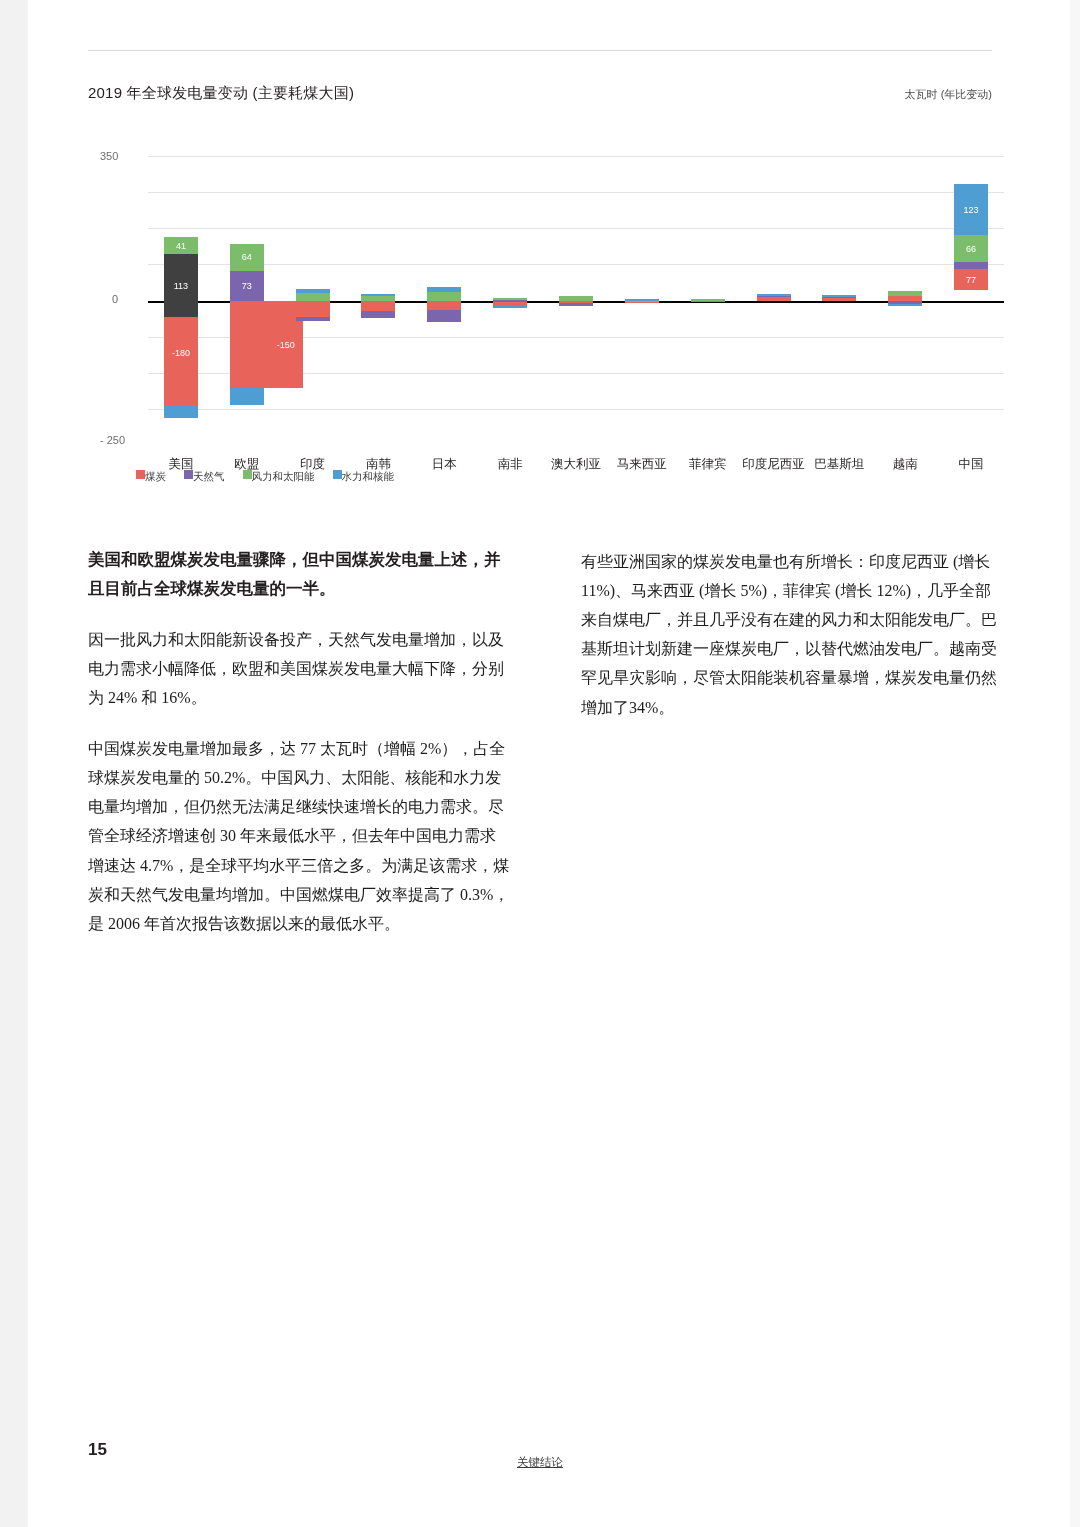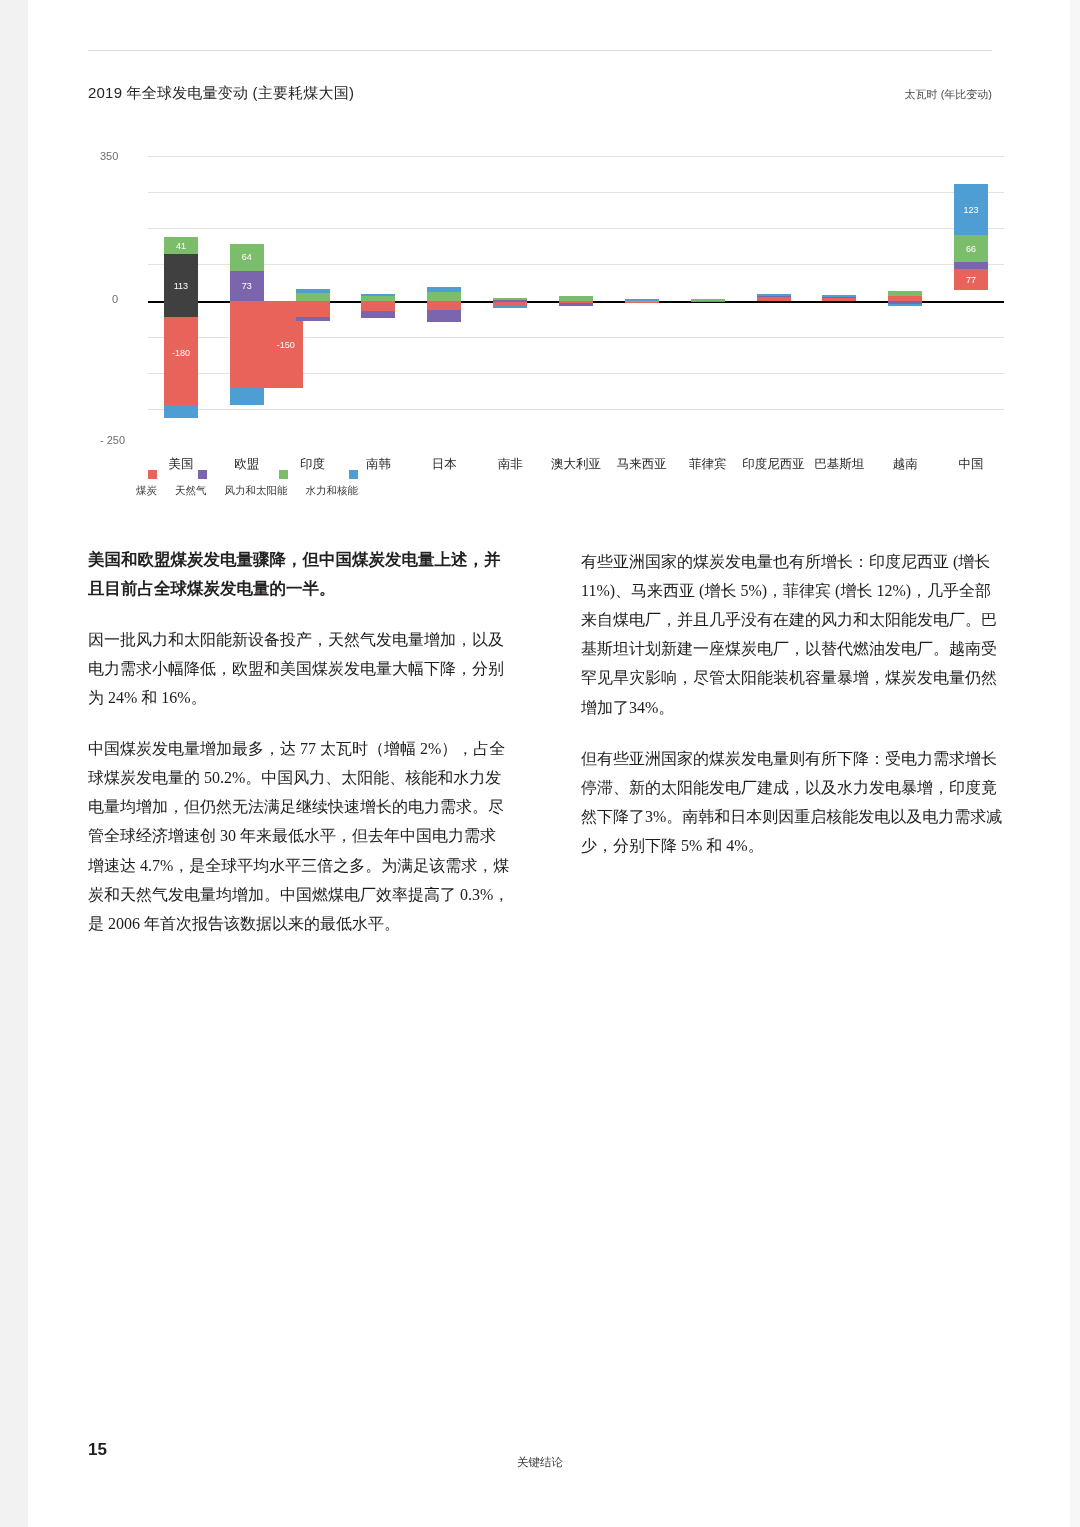--- a/index.html
+++ b/index.html
@@ -64,21 +64,21 @@
     position:absolute; left:48px; right:0; top:300px; height:20px;
     display:flex;
   }
   .cat {
     flex:1 1 0; text-align:center; font-size:12.5px; color:#231f20;
   }
   .legend {
     position:absolute; left:136px; top:470px;
     display:flex; gap:18px; align-items:center;
   }
-  .legend-item { display:flex; align-items:flex-end; gap:5px; font-size:10.5px; color:#3a3a3a;flex-direction:column; }
+  .legend-item { display:flex; align-items:flex-start; font-size:10.5px; color:#3a3a3a; }
   .swatch { width:9px; height:9px; display:inline-block; }
 
   
   .cols {
     position:absolute; left:88px; top:545px; width:916px;
     display:flex; gap:70px;
   }
   .col { width:423px; }
   .lead {
     font-size:16.5px; font-weight:bold; line-height:1.75;
@@ -92,21 +92,21 @@
   }
   .col-right .para:first-child { margin-top:2px; }
 
   
   .page-num {
     position:absolute; left:88px; top:1440px;
     font-size:17px; font-weight:bold; color:#231f20;
   }
   .footer-label {
     position:absolute; left:0; right:0; top:1455px;
-    text-align:center; font-size:11.5px; color:#3a3a3a;
+    text-align:center; font-size:11.5px; color:#3a3a3a;text-decoration:underline;
   }
   .edge-left { position:absolute; left:0; top:0; width:28px; height:1527px; background:#f2f2f2; }
   .edge-right { position:absolute; right:0; top:0; width:10px; height:1527px; background:#f7f7f7; }
 </style>
 </head>
 <body>
 
 <div class="page">
 
   <div class="edge-left"></div>
@@ -275,19 +275,18 @@
     </div>
 
   <div class="cols">
     <div class="col col-left">
       <p class="lead">美国和欧盟煤炭发电量骤降，但中国煤炭发电量上述，并且目前占全球煤炭发电量的一半。</p>
       <p class="para">因一批风力和太阳能新设备投产，天然气发电量增加，以及电力需求小幅降低，欧盟和美国煤炭发电量大幅下降，分别为 24% 和 16%。</p>
       <p class="para">中国煤炭发电量增加最多，达 77 太瓦时（增幅 2%），占全球煤炭发电量的 50.2%。中国风力、太阳能、核能和水力发电量均增加，但仍然无法满足继续快速增长的电力需求。尽管全球经济增速创 30 年来最低水平，但去年中国电力需求增速达 4.7%，是全球平均水平三倍之多。为满足该需求，煤炭和天然气发电量均增加。中国燃煤电厂效率提高了 0.3%，是 2006 年首次报告该数据以来的最低水平。</p>
     </div>
     <div class="col col-right">
       <p class="para">有些亚洲国家的煤炭发电量也有所增长：印度尼西亚 (增长 11%)、马来西亚 (增长 5%)，菲律宾 (增长 12%)，几乎全部来自煤电厂，并且几乎没有在建的风力和太阳能发电厂。巴基斯坦计划新建一座煤炭电厂，以替代燃油发电厂。越南受罕见旱灾影响，尽管太阳能装机容量暴增，煤炭发电量仍然增加了34%。</p>
-      <p class="para">但有些亚洲国家的煤炭发电量则有所下降：受电力需求增长停滞、新的太阳能发电厂建成，以及水力发电暴增，印度竟然下降了3%。南韩和日本则因重启核能发电以及电力需求减少，分别下降 5% 和 4%。</p>
     </div>
   </div>
 
   <div class="page-num">15</div>
   <div class="footer-label">关键结论</div>
 </div>
 
 </body></html>

